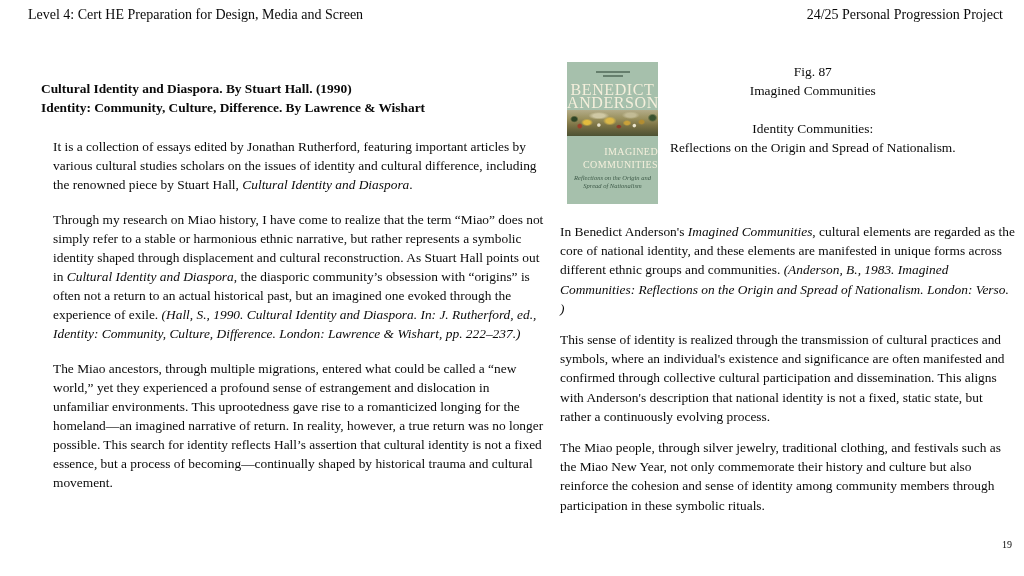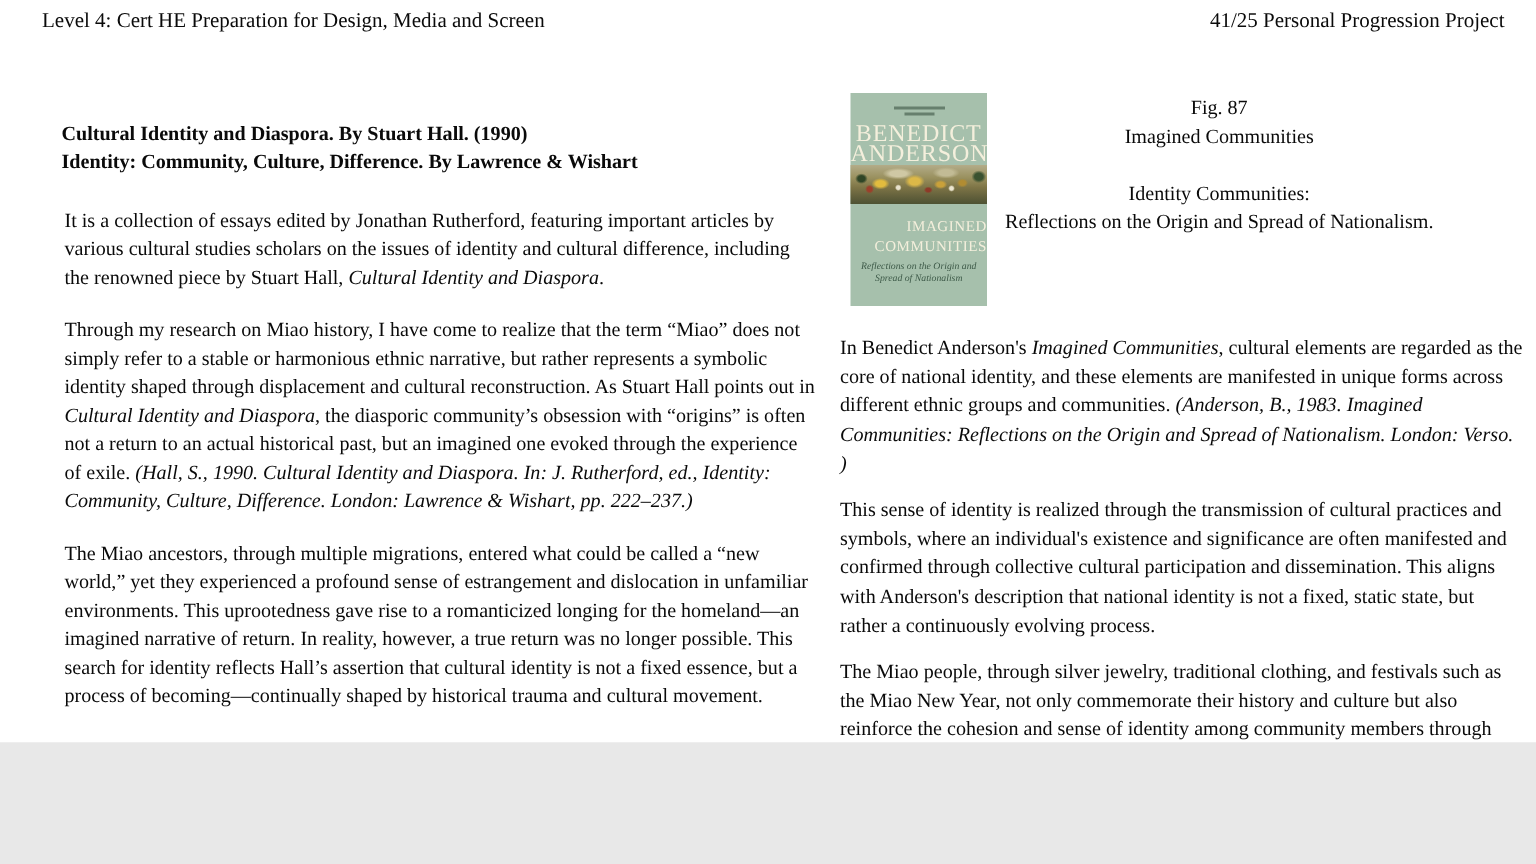--- a/index.html
+++ b/index.html
@@ -1,30 +1,30 @@
 <!DOCTYPE html>
 <html style="--cover-bg: #a6c0ac; --cover-text: #f4efdc; --cover-subtitle: #3e5a49;"><head>
 <meta charset="utf-8">
 <style>
   html,body{margin:0;padding:0;background:#e8e8e8;}
   .page{
     position:relative;
-    width:1024px;height:495px;
+    width:1024px;height:576px;
     background:#ffffff;
     font-family:"Liberation Serif","DejaVu Serif",serif;
     color:#0a0a0a;
     overflow:hidden;
   }
   
   .hdr-left{position:absolute;left:28px;top:7px;font-size:14px;white-space:nowrap;}
   .hdr-right{position:absolute;right:21px;top:7px;font-size:14px;white-space:nowrap;}
   
   .left-col{position:absolute;left:37px;top:79px;width:508px;font-size:13.4px;line-height:19px;}
   .doc-title{margin:0 0 20px 4px;font-weight:bold;}
-  .left-col p,.right-col p{margin:0 0 16px 6px;}
+  .left-col p,.right-col p{margin:0 0 16px 16px;}
   .right-col p{margin:0 0 12px 0;line-height:19.2px;}
   
   .right-col{position:absolute;left:560px;top:62px;width:456px;font-size:13.4px;}
   .figure-row{display:flex;align-items:flex-start;min-height:142px;margin-bottom:18px;}
   .fig-col{margin-left:12px;line-height:19px;text-align:center;}
   .fig-spacer{height:19px;}
   
   .book-cover{
     position:relative;flex:0 0 91px;width:91px;height:142px;margin-left:7px;
     background:var(--cover-bg,#a6c0ac);
@@ -59,21 +59,21 @@
   
   .page-num{position:absolute;right:12px;top:539px;font-size:10px;margin-left:35px;}
   i{font-style:italic;}
 </style>
 </head>
 <body>
 
 <div class="page">
 
   <div class="hdr-left">Level 4: Cert HE Preparation for Design, Media and Screen</div>
-  <div class="hdr-right">41/25 Personal Progression Project</div>
+  <div class="hdr-right">24/25 Personal Progression Project</div>
 
   <div class="left-col">
     <div class="doc-title">
       <div>Cultural Identity and Diaspora. By Stuart Hall. (1990)</div>
       <div>Identity: Community, Culture, Difference. By Lawrence &amp; Wishart</div>
     </div>
     <p><span>It is a collection of essays edited by Jonathan Rutherford, featuring important articles by various cultural studies scholars on the issues of identity and cultural difference, including the renowned piece by Stuart Hall, </span><i>Cultural Identity and Diaspora</i><span>.</span></p>
     <p><span>Through my research on Miao history, I have come to realize that the term “Miao” does not simply refer to a stable or harmonious ethnic narrative, but rather represents a symbolic identity shaped through displacement and cultural reconstruction. As Stuart Hall points out in </span><i>Cultural Identity and Diaspora</i><span>, the diasporic community’s obsession with “origins” is often not a return to an actual historical past, but an imagined one evoked through the experience of exile. </span><i>(Hall, S., 1990. Cultural Identity and Diaspora. In: J. Rutherford, ed., Identity: Community, Culture, Difference. London: Lawrence &amp; Wishart, pp. 222–237.)</i></p>
     <p><span>The Miao ancestors, through multiple migrations, entered what could be called a “new world,” yet they experienced a profound sense of estrangement and dislocation in unfamiliar environments. This uprootedness gave rise to a romanticized longing for the homeland—an imagined narrative of return. In reality, however, a true return was no longer possible. This search for identity reflects Hall’s assertion that cultural identity is not a fixed essence, but a process of becoming—continually shaped by historical trauma and cultural movement.</span></p>
   </div>

